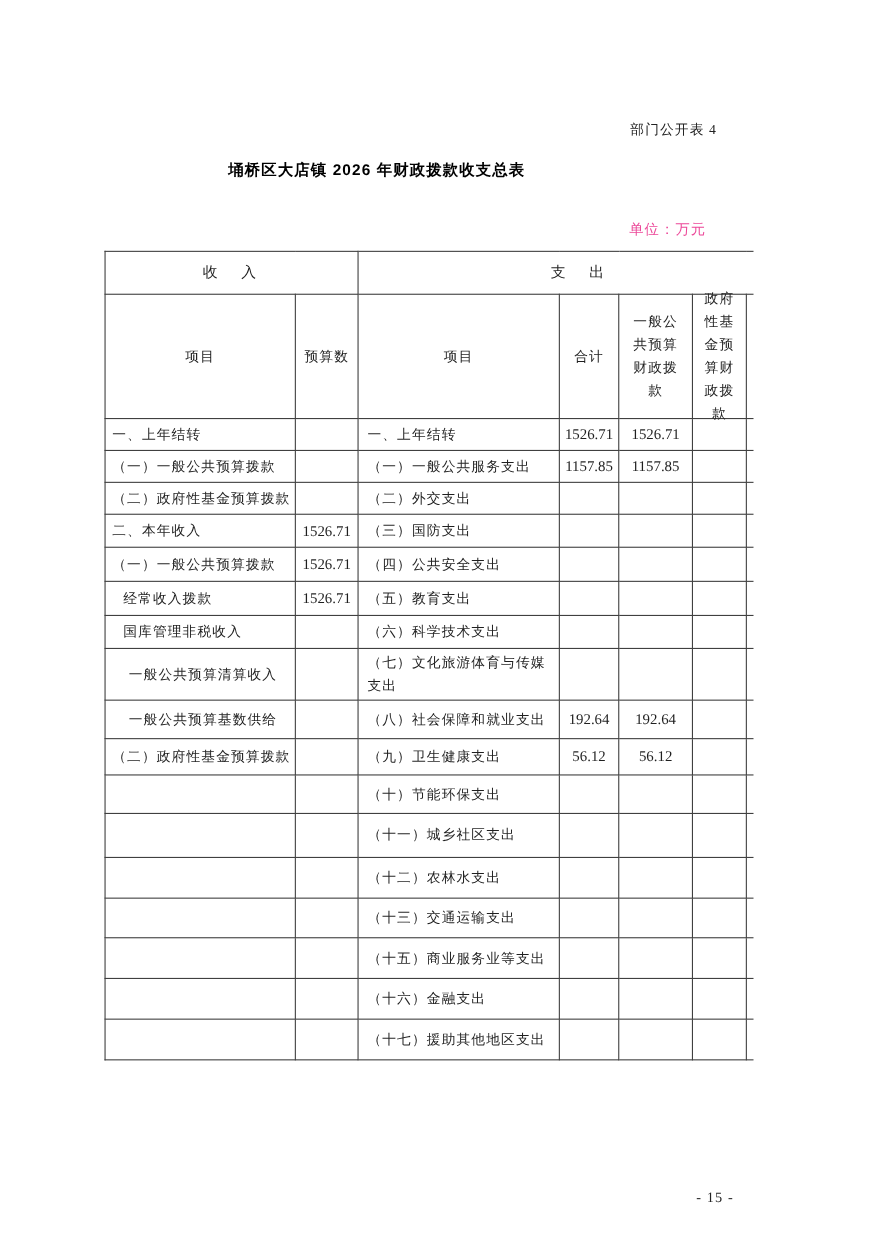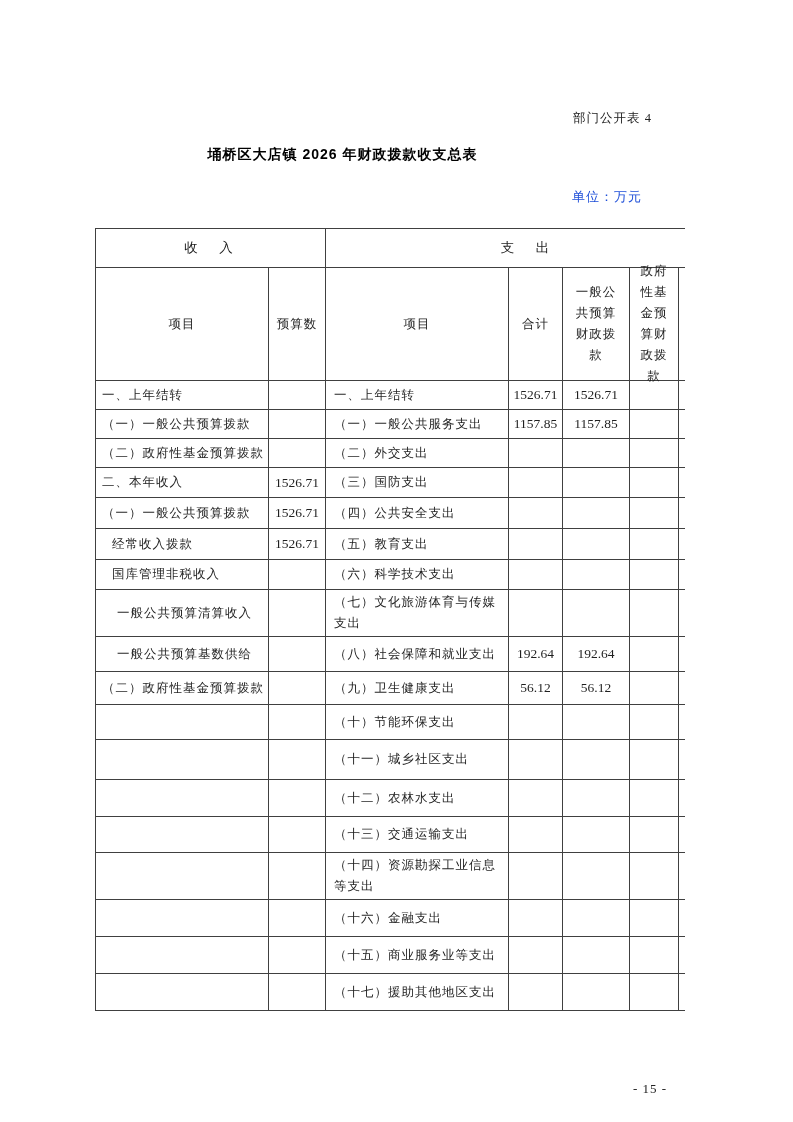--- a/index.html
+++ b/index.html
@@ -15,22 +15,22 @@
     position:absolute;left:573px;top:110px;
     font-size:12.5px;letter-spacing:1px;color:#222;
   }
   .title{
     position:absolute;left:0;top:146px;width:100%;
     margin:0;text-align:center;
     font-family:"Liberation Sans","DejaVu Sans",sans-serif;
     font-size:14px;font-weight:bold;letter-spacing:1px;color:#000;
   }
   .unit{
-    position:absolute;left:572px;top:188px;
-    font-size:13px;letter-spacing:1px;color:#1d4ed8;
+    position:absolute;left:572px;top:200px;
+    font-size:13px;letter-spacing:1px;color:#ec4899;
   }
   table.budget{
     position:absolute;left:95px;top:228px;
     width:633px;
     border-collapse:collapse;table-layout:fixed;
   }
   table.budget td{
     border:1px solid #404040;
     padding:0;
     overflow:visible;
@@ -253,43 +253,33 @@
         </tr>
         <tr style="height: 36px;">
           <td class="item inc"></td>
           <td class="num"></td>
           <td class="item">（十三）交通运输支出</td>
           <td class="num"></td>
           <td class="num"></td>
           <td class="num"></td>
           <td class="num"></td>
         </tr>
-        <tr style="height: 41px;">
-          <td class="item inc"></td>
-          <td class="num"></td>
-          <td class="item">（十四）资源勘探工业信息
-等支出</td>
+        <tr style="height: 37px;">
+          <td class="item inc"></td>
+          <td class="num"></td>
+          <td class="item">（十五）商业服务业等支出</td>
           <td class="num"></td>
           <td class="num"></td>
           <td class="num"></td>
           <td class="num"></td>
         </tr>
         <tr style="height: 37px;">
           <td class="item inc"></td>
           <td class="num"></td>
           <td class="item">（十六）金融支出</td>
-          <td class="num"></td>
-          <td class="num"></td>
-          <td class="num"></td>
-          <td class="num"></td>
-        </tr>
-        <tr style="height: 37px;">
-          <td class="item inc"></td>
-          <td class="num"></td>
-          <td class="item">（十五）商业服务业等支出</td>
           <td class="num"></td>
           <td class="num"></td>
           <td class="num"></td>
           <td class="num"></td>
         </tr>
         <tr style="height: 37px;">
           <td class="item inc"></td>
           <td class="num"></td>
           <td class="item">（十七）援助其他地区支出</td>
           <td class="num"></td>

